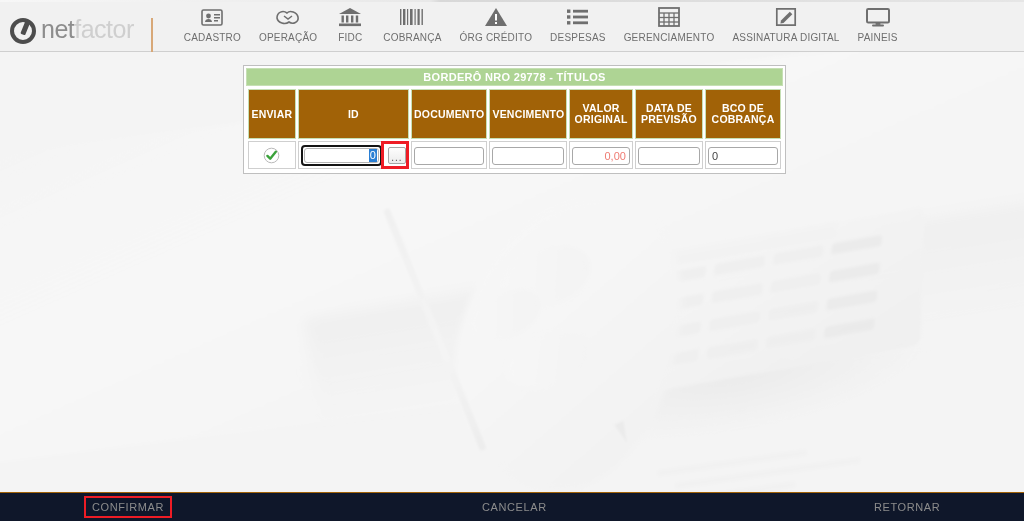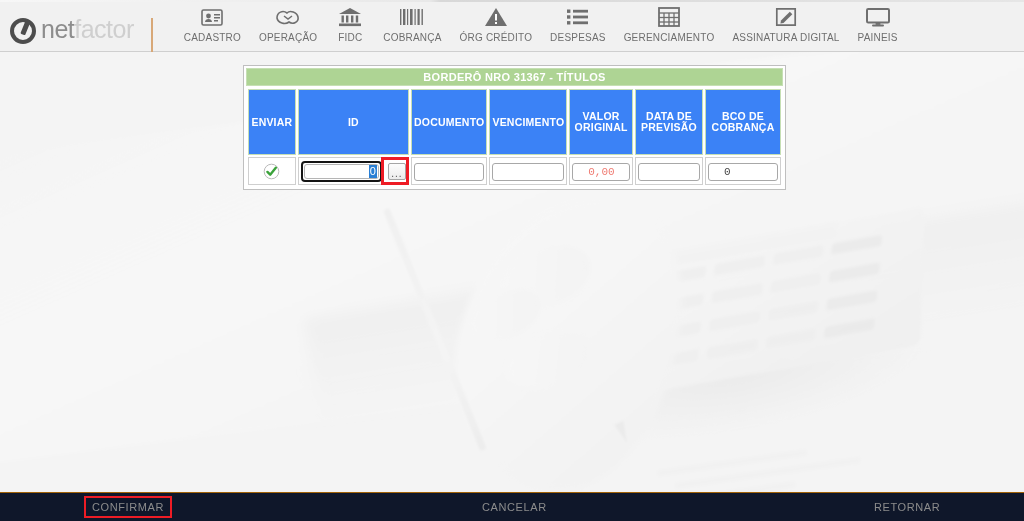--- a/index.html
+++ b/index.html
@@ -273,26 +273,26 @@
     justify-content: center;
     border: 1px solid #c6dfb4;
   }
   table.grid {
     width: 100%;
     border-collapse: separate;
     border-spacing: 2px;
     margin-top: 1px;
   }
   table.grid th {
-    background: #3b82f6;
+    background: #a16207;
     color: #ffffff;
     font-size: 10.5px;
     font-weight: bold;
     letter-spacing: 0.2px;
-    padding: 21px 2px;
+    padding: 13px 2px;
     height: 28px;
     vertical-align: middle;
     text-align: center;
     border: 1px solid #c6dfb4;
     line-height: 1.05;
   }
   table.grid td {
     background: #ffffff;
     border: 1px solid #cfcfcf;
     height: 24px;
@@ -306,24 +306,24 @@
     display: inline-block;
     vertical-align: middle;
   }
 
   .cellinput {
     width: 100%;
     height: 18px;
     border: 1px solid #a8a8a8;
     border-radius: 3px;
     background: #ffffff;
-    font-family: Liberation Mono, monospace;
+    font-family: Liberation Sans, sans-serif;
     font-size: 11px;
     color: #333;
-    padding: 0 15px;
+    padding: 0 3px;
     outline: none;
   }
   .cellinput.right { text-align: right; color: #ef7b72; }
   .cellinput.left { text-align: left; color: #444; }
 
   
   .id-wrap {
     display: flex;
     align-items: center;
     gap: 0;
@@ -586,21 +586,21 @@
           </svg>
         </div>
         <div class="nav-label">PAINEIS</div>
       </div>
 
     </div>
 
   </div>
 
   <div id="panel">
-    <div class="panel-title">BORDERÔ NRO 31367 - TÍTULOS</div>
+    <div class="panel-title">BORDERÔ NRO 29778 - TÍTULOS</div>
 
     <table class="grid">
       <thead>
         <tr>
           <th style="width:48px">ENVIAR</th>
           <th style="width:130px">ID</th>
           <th style="width:75px">DOCUMENTO</th>
           <th style="width:72px">VENCIMENTO</th>
           <th style="width:65px">VALOR ORIGINAL</th>
           <th style="width:70px">DATA DE PREVISÃO</th>

